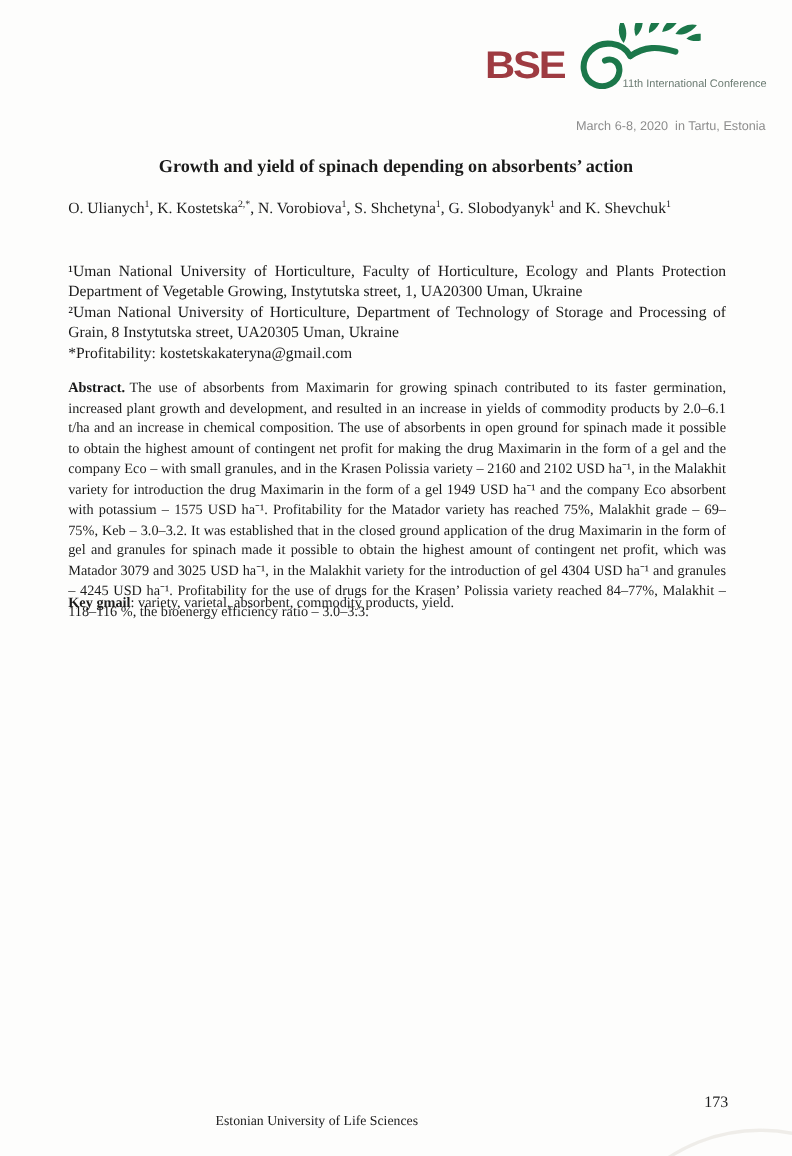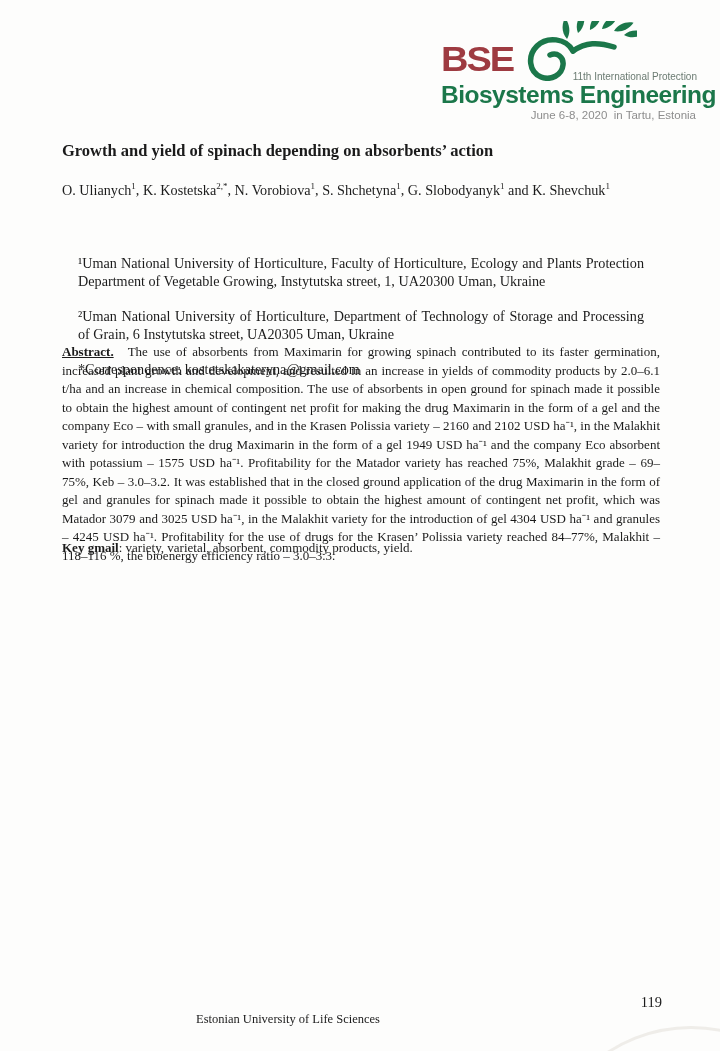--- a/index.html
+++ b/index.html
@@ -36,38 +36,38 @@
   }
   .logo-date {
     position:absolute; right:1px; top:82px;
     font-family:"Liberation Sans", sans-serif;
     font-size:11.5px; color:#8d8d8d; white-space:pre;
   }
 
   
   .title-block {
     position:absolute; top:141px; left:62px; width:596px;
-    text-align:left; font-weight:bold; font-size:16.5px; line-height:20px;
+    text-align:center; font-weight:bold; font-size:16.5px; line-height:20px;
   }
   .authors-block {
     position:absolute; top:179px; left:62px; width:596px;
     font-size:14.2px; line-height:22px;
   }
   sup.a-sup { font-size:9px; position:relative; top:-0.5px; vertical-align:super; line-height:0; }
   .affiliations-block {
     position:absolute; top:238px; left:62px; width:598px;
     font-size:14.2px; line-height:18.4px; text-align:justify;
   }
-  .affiliations-block p { margin:16px; }
+  .affiliations-block p { margin:0; }
   .abstract-block {
     position:absolute; top:343px; left:62px; width:598px;
     font-size:13px; line-height:18.5px; text-align:justify;
   }
   .b { font-weight:bold; }
-  .abstract-label { margin-right:14px;text-decoration:underline; }
+  .abstract-label { margin-right:4px; }
   .keywords-block {
     position:absolute; top:539px; left:62px; width:598px;
     font-size:13px; line-height:18.5px;
   }
 
   
   .page-number {
     position:absolute; top:994px; right:58px;
     font-size:14.5px;
   }
@@ -97,34 +97,33 @@
         <path transform="translate(52,18) rotate(-50)" d="M0 0 C1 -8 8 -14 15 -15 C13 -7 7 -1 0 0 Z"></path>
         <path transform="translate(63,12) rotate(-30)" d="M0 0 C1 -8 8 -14 15 -15 C13 -7 7 -1 0 0 Z"></path>
         <path transform="translate(75,9) rotate(-12)" d="M0 0 C1 -8 8 -14 15 -15 C13 -7 7 -1 0 0 Z"></path>
         <path transform="translate(87,8) rotate(4)" d="M0 0 C1 -8 8 -14 15 -15 C13 -7 7 -1 0 0 Z"></path>
         <path transform="translate(99,10) rotate(22)" d="M0 0 C1 -8 8 -14 15 -15 C13 -7 7 -1 0 0 Z"></path>
         <path transform="translate(109,14) rotate(40)" d="M0 0 C1 -8 8 -14 15 -15 C13 -7 7 -1 0 0 Z"></path>
       </g>
     </svg>
   </div>
 
-  <div class="conference">11th International Protection</div>
-  <div class="logo-name" style="color:#1b774a;">Biosystems Engineering</div>
-  <div class="logo-date">June 6-8, 2020  in Tartu, Estonia</div>
+  <div class="conference">11th International Conference</div>
+  <div class="logo-date">March 6-8, 2020  in Tartu, Estonia</div>
 </div>
 
 <h1 class="title-block" style="margin:0;">Growth and yield of spinach depending on absorbents’ action</h1>
 
 <div class="authors-block"><span><span>O. Ulianych</span><sup class="a-sup">1</sup><span>, </span></span><span><span>K. Kostetska</span><sup class="a-sup">2,*</sup><span>, </span></span><span><span>N. Vorobiova</span><sup class="a-sup">1</sup><span>, </span></span><span><span>S. Shchetyna</span><sup class="a-sup">1</sup><span>, </span></span><span><span>G. Slobodyanyk</span><sup class="a-sup">1</sup><span> and </span></span><span><span>K. Shevchuk</span><sup class="a-sup">1</sup></span></div>
 
 <div class="affiliations-block">
   <p>¹Uman National University of Horticulture, Faculty of Horticulture, Ecology and Plants Protection Department of Vegetable Growing, Instytutska street, 1, UA20300 Uman, Ukraine</p>
-  <p>²Uman National University of Horticulture, Department of Technology of Storage and Processing of Grain, 6 Instytutska street, UA20305 Uman, Ukraine</p>
-  <p>*Correspondence: kostetskakateryna@gmail.com</p>
+  <p>²Uman National University of Horticulture, Department of Technology of Storage and Processing of Grain, 8 Instytutska street, UA20305 Uman, Ukraine</p>
+  <p>*Profitability: kostetskakateryna@gmail.com</p>
 </div>
 
 <div class="abstract-block"><span class="b abstract-label">Abstract.</span><span>The use of absorbents from Maximarin for growing spinach contributed to its faster germination, increased plant growth and development, and resulted in an increase in yields of commodity products by 2.0–6.1 t/ha and an increase in chemical composition. The use of absorbents in open ground for spinach made it possible to obtain the highest amount of contingent net profit for making the drug Maximarin in the form of a gel and the company Eco – with small granules, and in the Krasen Polissia variety – 2160 and 2102 USD ha⁻¹, in the Malakhit variety for introduction the drug Maximarin in the form of a gel 1949 USD ha⁻¹ and the company Eco absorbent with potassium – 1575 USD ha⁻¹. Profitability for the Matador variety has reached 75%, Malakhit grade – 69–75%, Keb – 3.0–3.2. It was established that in the closed ground application of the drug Maximarin in the form of gel and granules for spinach made it possible to obtain the highest amount of contingent net profit, which was Matador 3079 and 3025 USD ha⁻¹, in the Malakhit variety for the introduction of gel 4304 USD ha⁻¹ and granules – 4245 USD ha⁻¹. Profitability for the use of drugs for the Krasen’ Polissia variety reached 84–77%, Malakhit – 118–116 %, the bioenergy efficiency ratio – 3.0–3.3.</span></div>
 
 <div class="keywords-block"><span class="b">Key gmail</span><span>: variety, varietal, absorbent, commodity products, yield.</span></div>
 
-<div class="page-number">119</div>
+<div class="page-number">173</div>
 <div class="footer-publisher">Estonian University of Life Sciences</div>
 <div class="watermark-circle"></div>
 
 </body></html>

